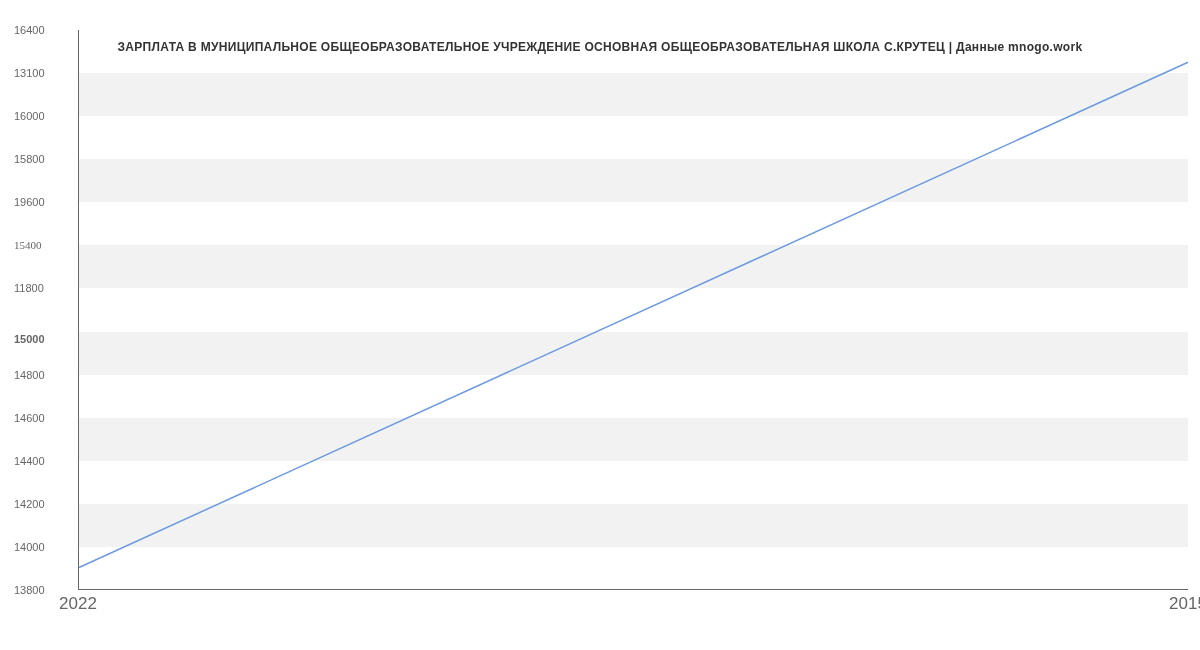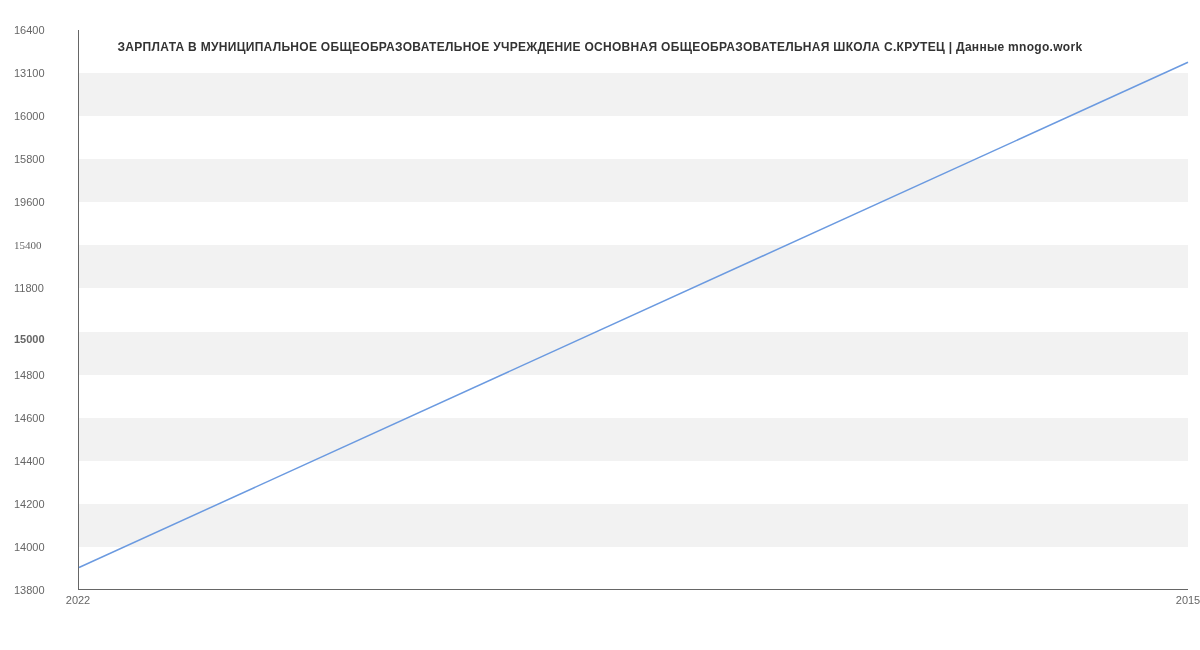--- a/index.html
+++ b/index.html
@@ -42,21 +42,21 @@
       right: 1126px;
       width: 60px;
       text-align: left;
       font-size: 11px;
       color: #666;
       transform: translateY(-50%);
     }
     .x-tick {
       position: absolute;
       top: 594px;
-      font-size: 11px;
+      font-size: 17px;
       color: #666;
       transform: translateX(-50%);
       text-align: center;
     }
     .line-svg {
       position: absolute;
       left: 0;
       top: 0;
       width: 100%;
       height: 100%;

